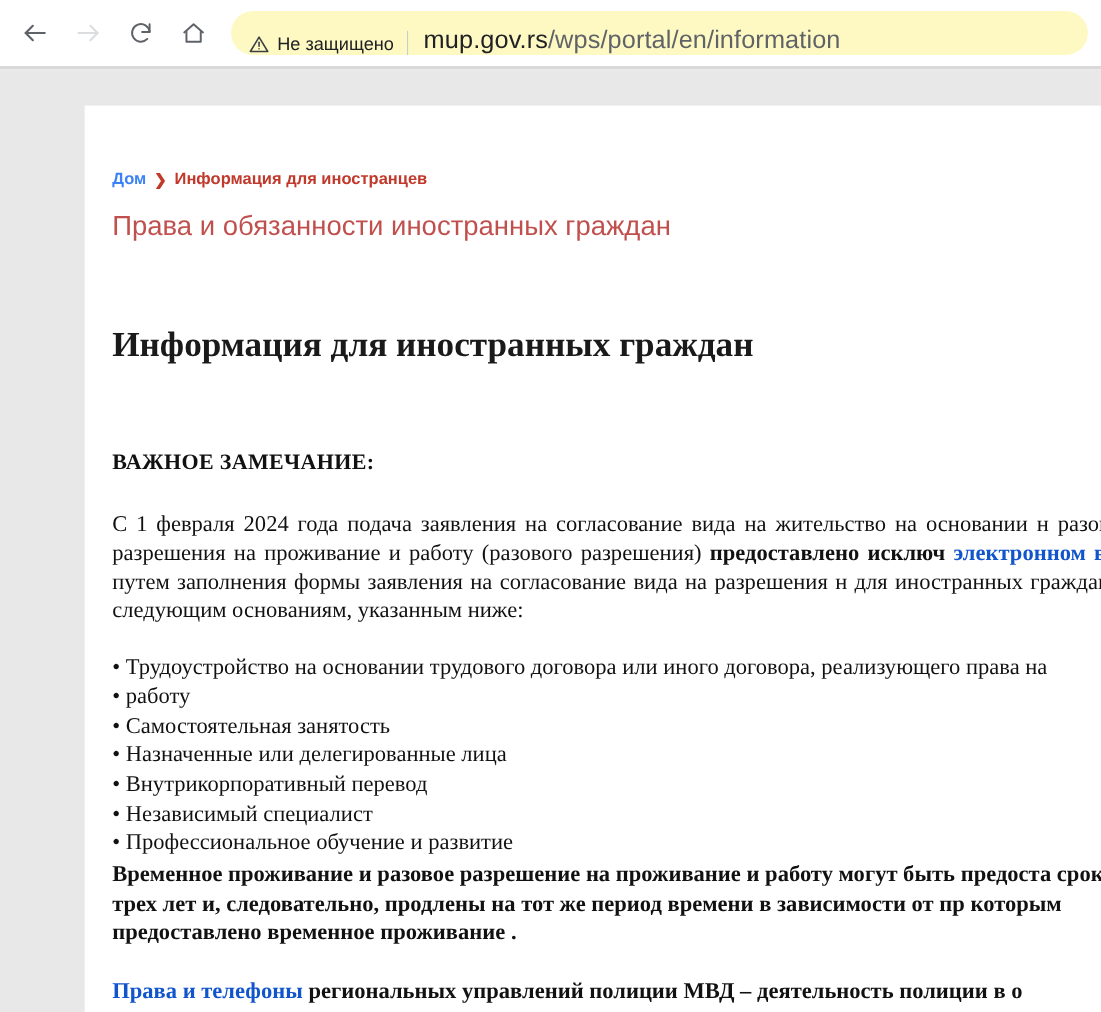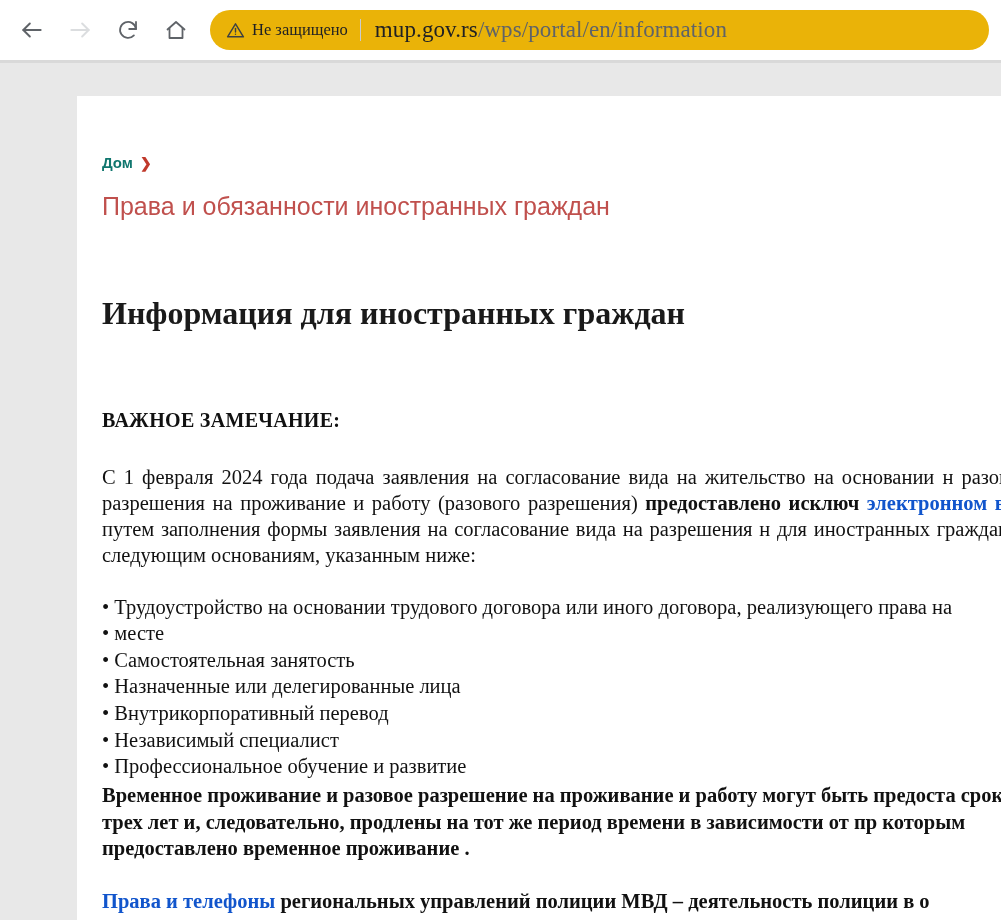--- a/index.html
+++ b/index.html
@@ -34,28 +34,27 @@
     margin: 0 4px;
     flex: none;
   }
   .nav-btn svg { display: block; }
   .nav-btn.disabled svg { opacity: 0.35; }
 
   .omnibox {
     flex: 1;
     height: 40px;
     margin: 0 12px 0 10px;
-    background: #eab308;
+    background: #fef9c3;
     border-radius: 20px;
     display: flex;
-    align-items: center;
+    align-items: flex-end;
     padding: 0 16px;
     box-sizing: border-box;
     min-width: 0;
-    font-family: Liberation Serif, serif;
   }
   .sec-chip {
     display: flex;
     align-items: center;
     flex: none;
     margin-right: 12px;
   }
   .sec-chip .warn-icon { margin-right: 7px; display: flex; }
   .sec-chip .sec-text {
     font-size: 16.5px;
@@ -106,21 +105,21 @@
     box-sizing: border-box;
   }
 
   .breadcrumb {
     font-size: 15px;
     font-weight: bold;
     display: flex;
     align-items: center;
     margin-bottom: 20px;
   }
-  .breadcrumb .crumb-home { color: #0f766e; }
+  .breadcrumb .crumb-home { color: #3b82f6; }
   .breadcrumb .crumb-sep {
     color: #c0392b;
     margin: 0 7px 0 7px;
     font-size: 14px;
     font-weight: bold;
   }
   .breadcrumb .crumb-current { color: #c0392b; }
 
   .page-subtitle {
     font-size: 25px;
@@ -244,40 +243,41 @@
 </div>
 <div class="chrome-sep"></div>
 
 <div class="page">
   <div class="page-canvas">
     <div class="content">
 
       <div class="breadcrumb">
         <span class="crumb-home">Дом</span>
         <span class="crumb-sep">❯</span>
+        <span class="crumb-current">Информация для иностранцев</span>
       </div>
 
       <h2 class="page-subtitle">Права и обязанности иностранных граждан</h2>
 
       <h1 class="article-title">Информация для иностранных граждан</h1>
 
       <div class="body-text">
 
         <div class="note-head">ВАЖНОЕ ЗАМЕЧАНИЕ:</div>
 
         <p class="para">
           <span>С 1 февраля 2024 года подача заявления на согласование вида на жительство на основании н</span>
           <span>разового разрешения на проживание и работу (разового разрешения) </span><b>предоставлено исключ</b>
           <span class="link-blue">электронном виде</span><span> путем заполнения формы заявления на согласование вида на разрешения н</span>
           <span>для иностранных граждан по следующим основаниям, указанным ниже:</span>
         </p>
 
         <ul class="bullets">
           <li>Трудоустройство на основании трудового договора или иного договора, реализующего права на</li>
-          <li style="list-style: none; margin-left: 0px;"><span>месте</span></li>
+          <li style="list-style: none; margin-left: 0px;"><span>работу</span></li>
           <li>Самостоятельная занятость</li>
           <li>Назначенные или делегированные лица</li>
           <li>Внутрикорпоративный перевод</li>
           <li>Независимый специалист</li>
           <li>Профессиональное обучение и развитие</li>
         </ul>
 
         <p class="bold-block">Временное проживание и разовое разрешение на проживание и работу могут быть предоста срок до трех лет и, следовательно, продлены на тот же период времени в зависимости от пр которым предоставлено временное проживание .</p>
 
         <p class="addr-block">

